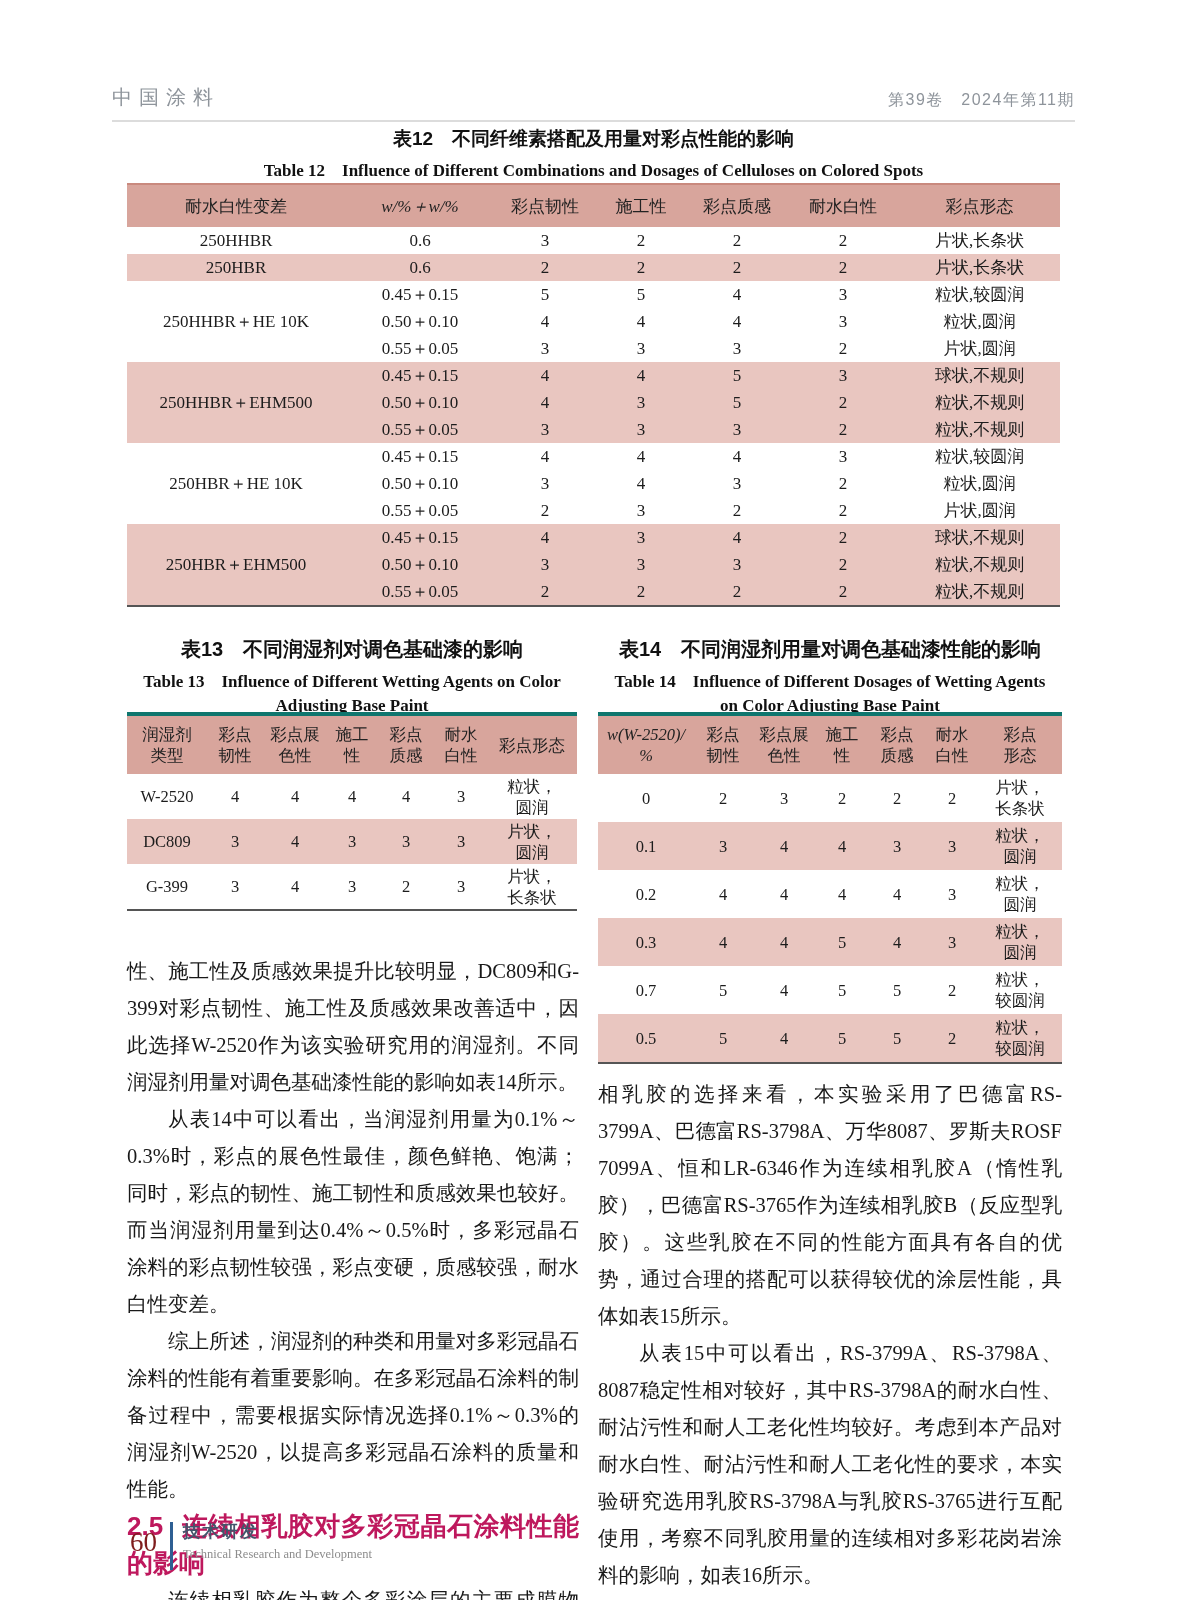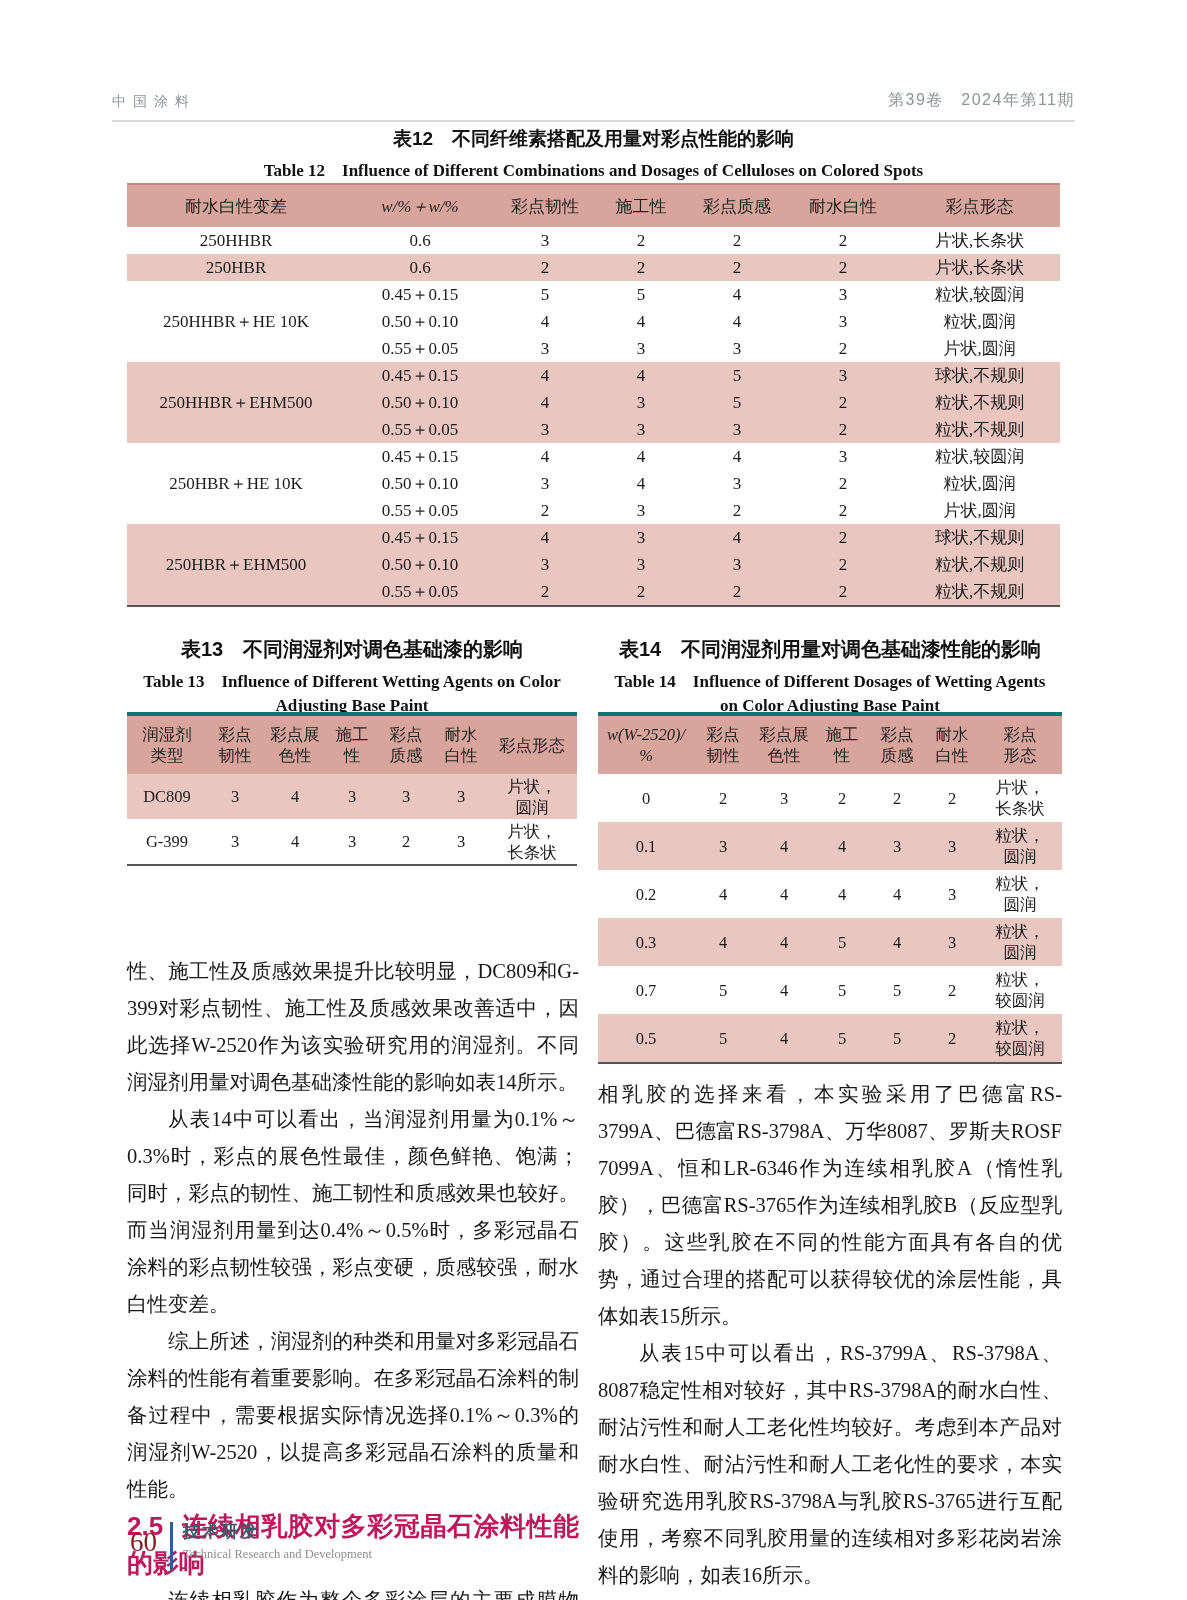--- a/index.html
+++ b/index.html
@@ -7,21 +7,21 @@
     width:1187px;height:1600px;background:#ffffff;position:relative;
     font-family:"Liberation Serif", serif;color:#1c1c1c;overflow:hidden;
   }
   
   .pgheader{
     position:absolute;top:72px;left:112px;right:112px;
     display:flex;justify-content:space-between;align-items:flex-end;
     border-bottom:2px solid #dcdcdc;padding-bottom:9px;color:#8e949b;
     font-family:"Liberation Sans", sans-serif;
   }
-  .journal-name{font-size:14px;letter-spacing:7px;font-family:Liberation Mono, monospace;}
+  .journal-name{font-size:20px;letter-spacing:7px;font-family:Liberation Mono, monospace;}
   .issue-info{font-size:16px;letter-spacing:1.5px;margin-top:18px;}
 
   
   .cap{position:absolute;text-align:center;}
   .cap-zh{font-size:19px;font-weight:bold;font-family:"Liberation Sans", sans-serif;color:#111;}
   .cap-en{font-size:17px;font-weight:bold;margin-top:7px;line-height:24px;color:#111;}
   #cap12{top:126px;left:127px;width:933px;}
   #cap13{top:636px;left:127px;width:450px;}
   #cap13 .cap-zh, #cap14 .cap-zh{font-size:20px;}
   #cap14{top:636px;left:598px;width:464px;}
@@ -256,20 +256,29 @@
         <th>润湿剂<br>类型</th>
         <th>彩点<br>韧性</th>
         <th>彩点展<br>色性</th>
         <th>施工<br>性</th>
         <th>彩点<br>质感</th>
         <th>耐水<br>白性</th>
         <th>彩点形态</th>
       </tr>
     </thead>
   <tbody>
+      <tr>
+        <td>W-2520</td>
+        <td>4</td>
+        <td>4</td>
+        <td>4</td>
+        <td>4</td>
+        <td>3</td>
+        <td>粒状，<br>圆润</td>
+      </tr>
       <tr class="shade">
         <td>DC809</td>
         <td>3</td>
         <td>4</td>
         <td>3</td>
         <td>3</td>
         <td>3</td>
         <td>片状，<br>圆润</td>
       </tr>
       <tr>

